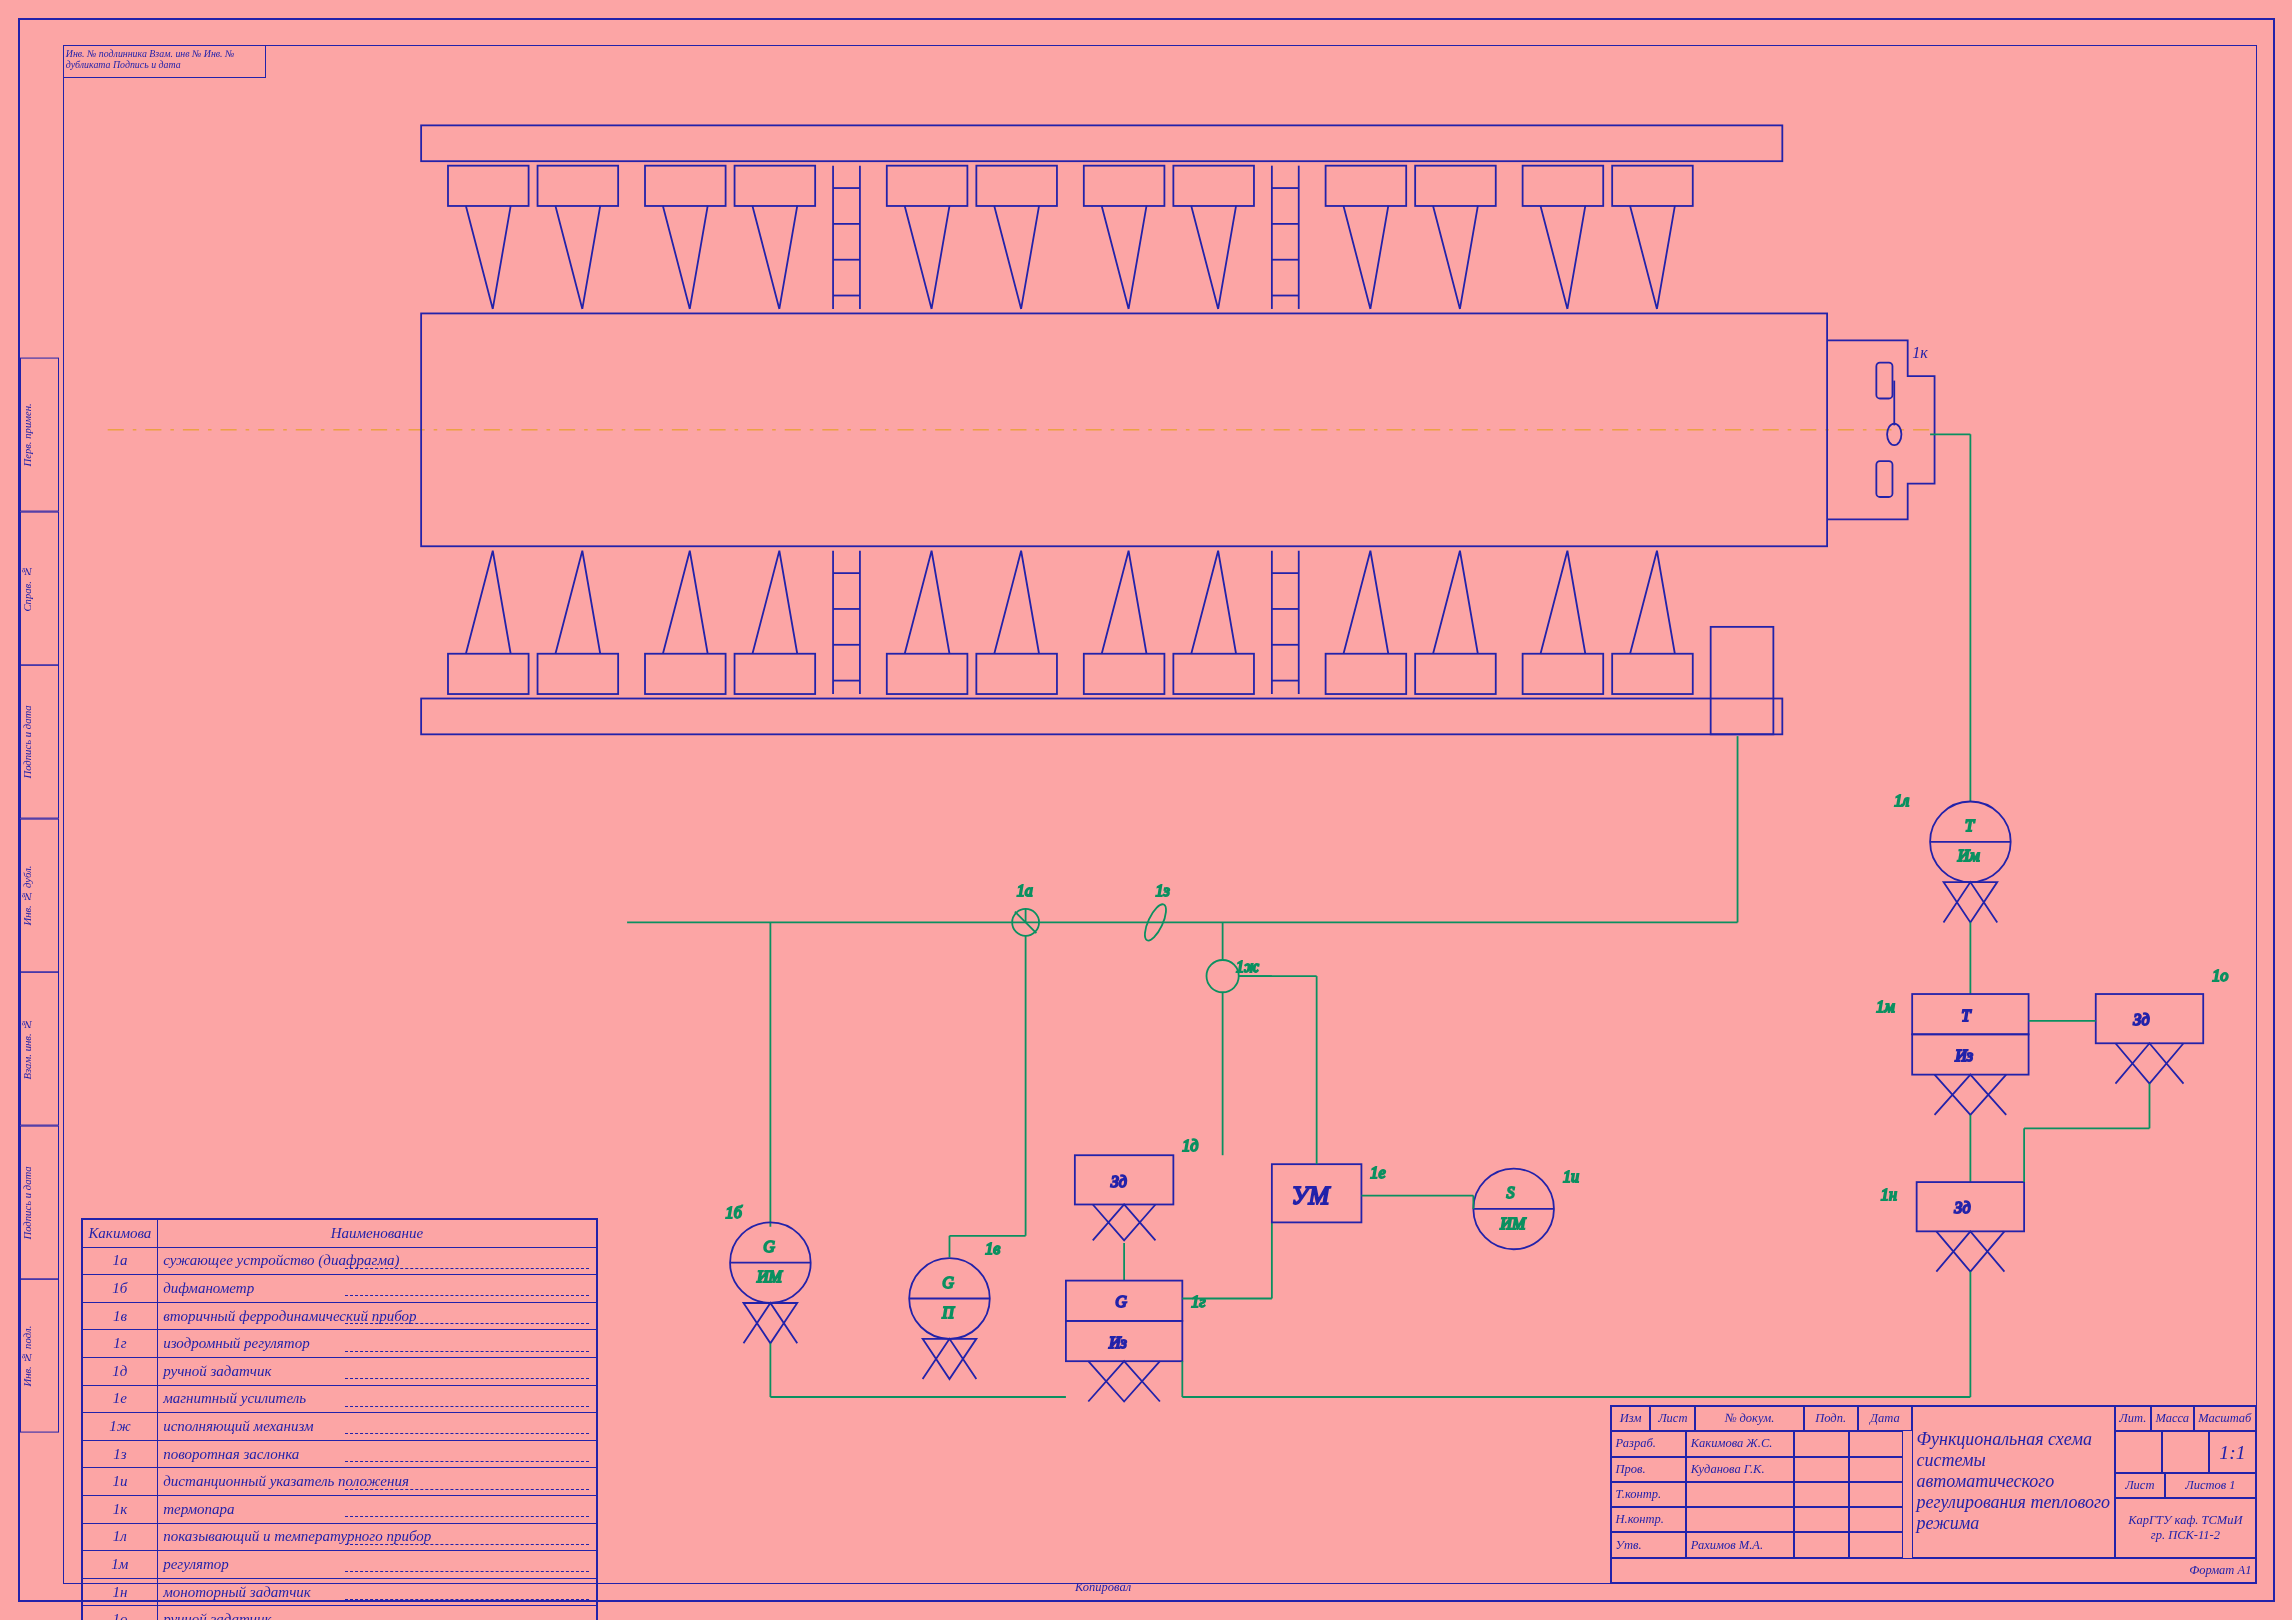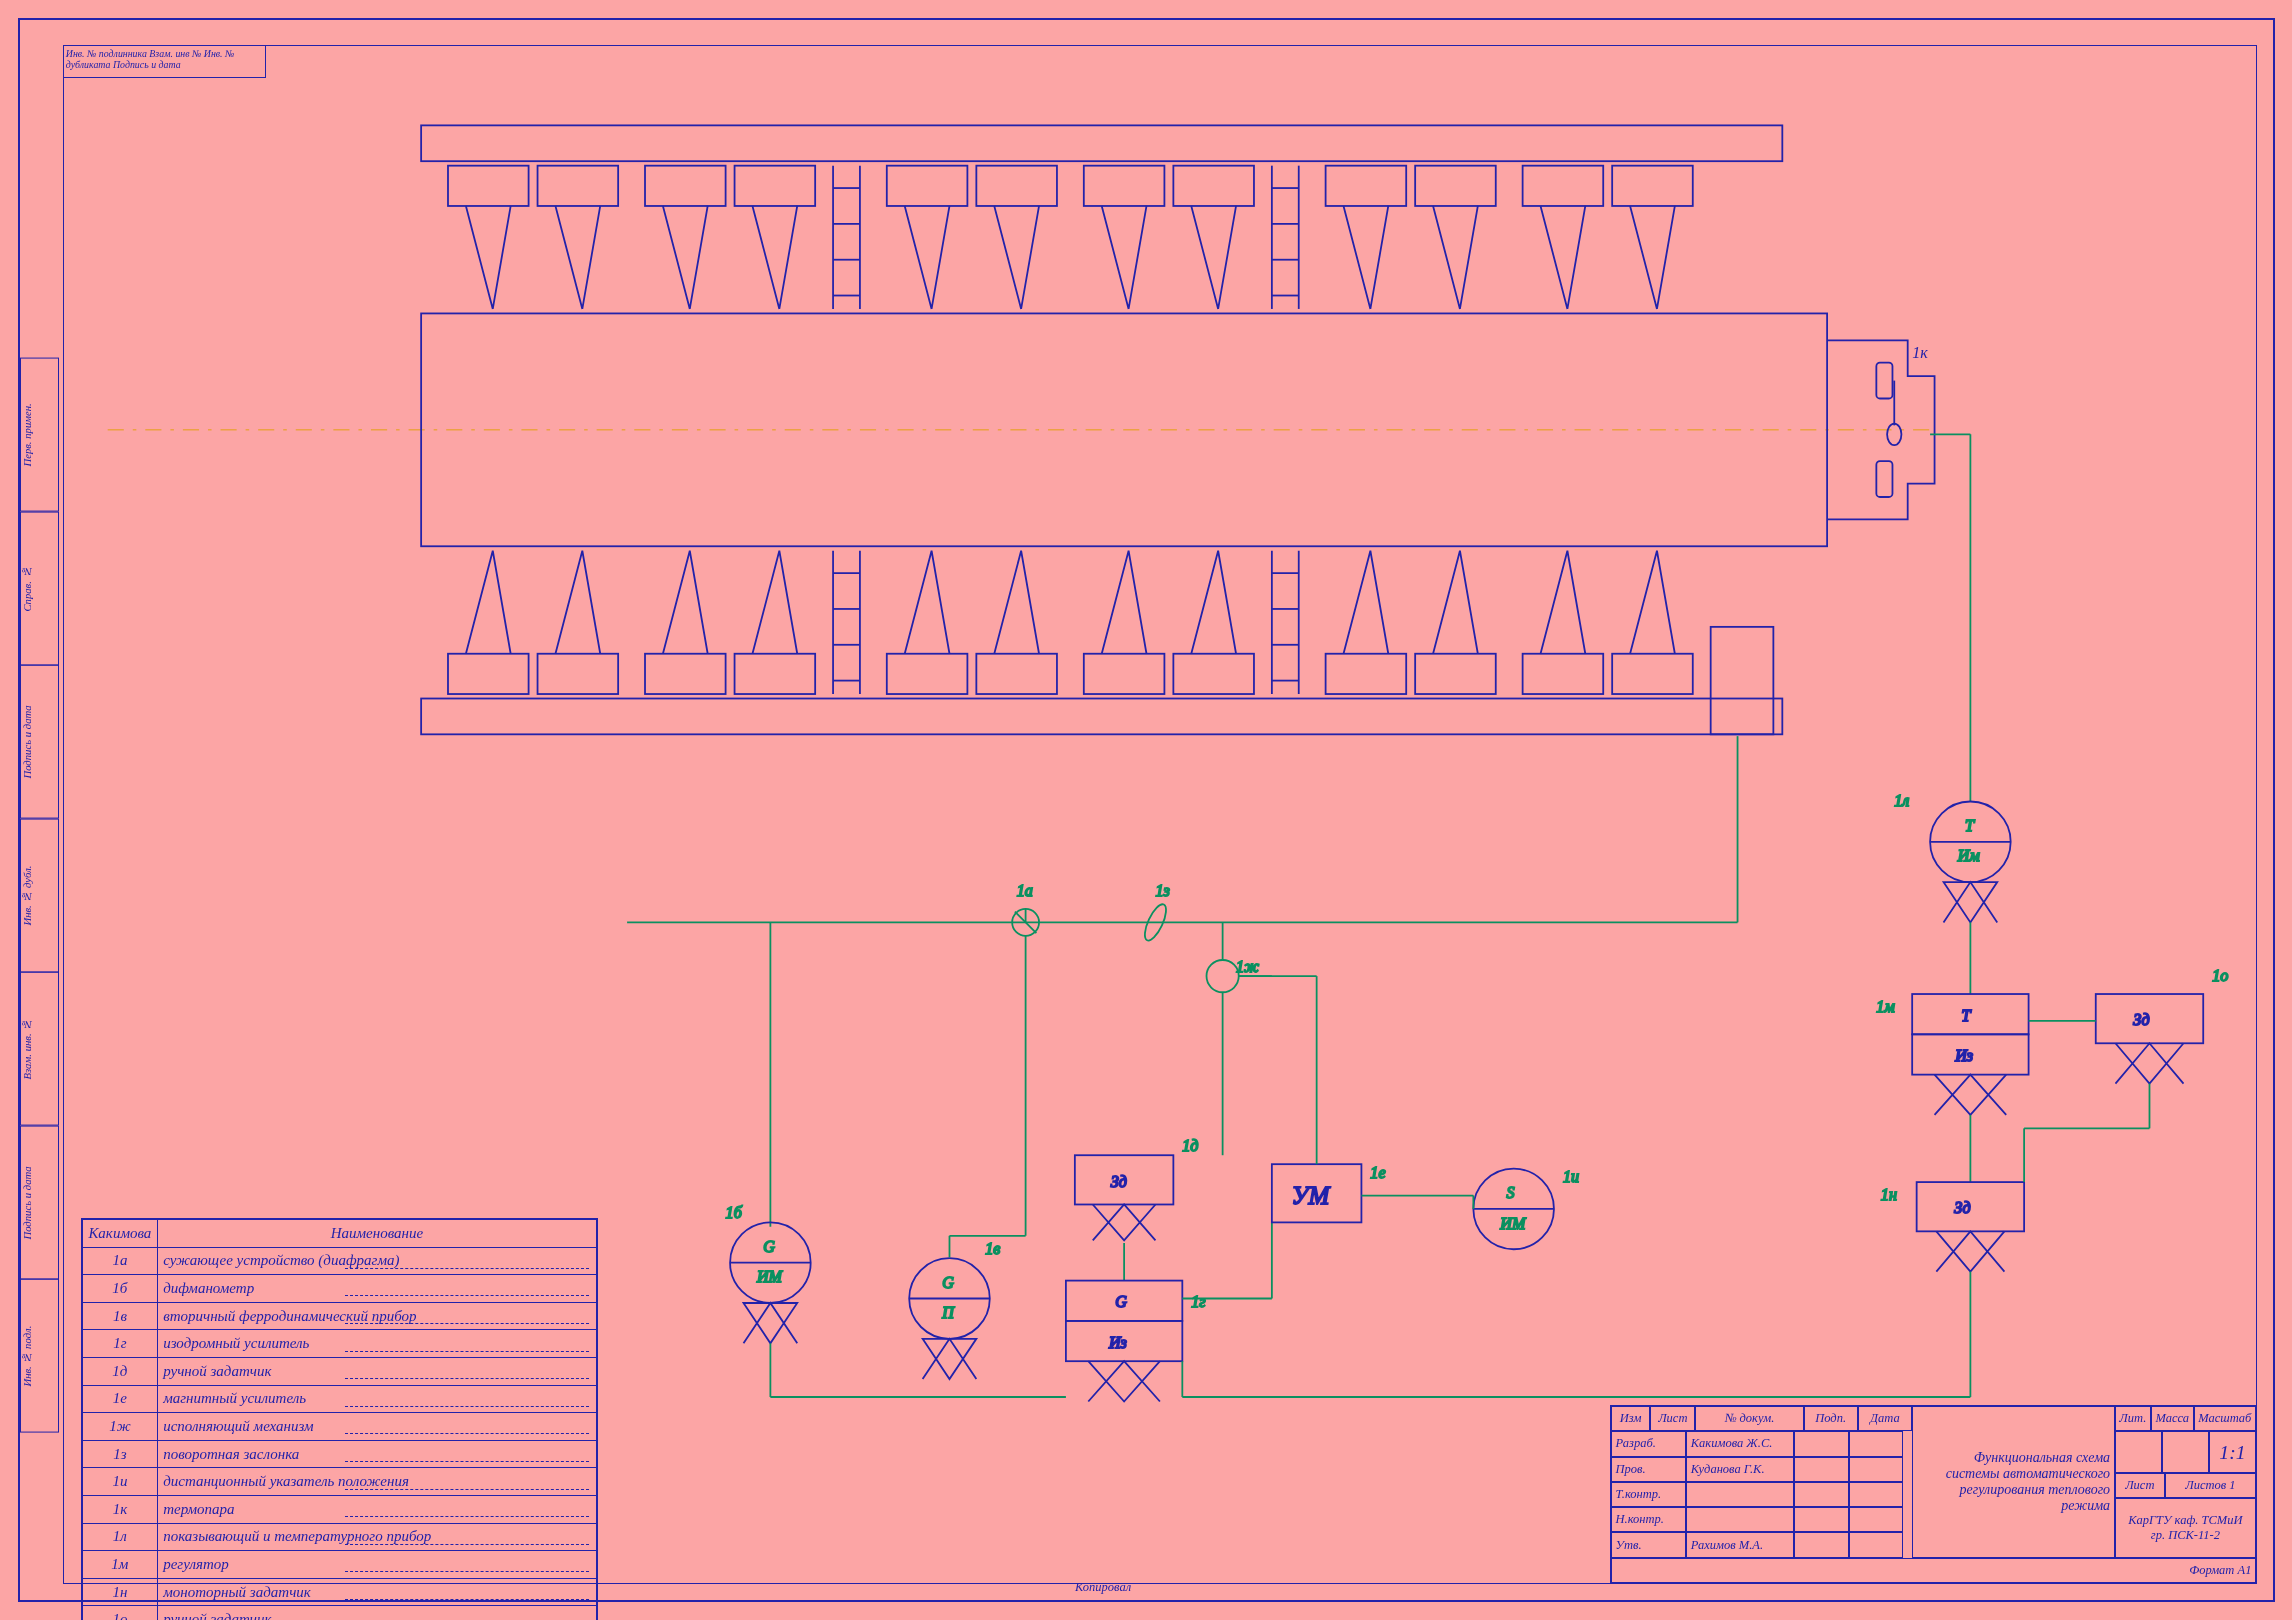--- a/index.html
+++ b/index.html
@@ -10,21 +10,21 @@
   .legend{position:absolute;left:81px;top:1218px;width:515px;font-style:italic;color:#2222aa;border:0.9px solid #2222aa}
   .legend table{border-collapse:collapse;width:100%}
   .legend th,.legend td{border:0.9px solid #2222aa;padding:1.8px 5.4px;font-size:15px;height:23px}
   .legend th{font-weight:normal}
   .legend .pos{width:63px;text-align:center}
   .legend .nm{position:relative}
   .legend .nm::after{content:"";position:absolute;left:calc(100% - 251px);right:7.2px;bottom:5.4px;border-bottom:0.9px dashed #2222aa}
   .title-block{position:absolute;right:36px;bottom:36px;width:645px;border:1.8px solid #2222aa;color:#2222aa;font-style:italic}
   .tb-row{display:flex}
   .tb-cell{border:0.9px solid #2222aa;padding:1.8px 3.6px;font-size:12.5px;display:flex;align-items:center;justify-content:center;height:19.7px}
-  .tb-main{height:54px;font-size:14px;justify-content:center;text-align:right}
+  .tb-main{height:54px;font-size:18px;justify-content:center;text-align:left}
   .sidetabs{position:absolute;left:19.7px;top:358px;width:39px;height:1075px;display:flex;flex-direction:column}
   .sidetab{flex:1;border:0.9px solid #2222aa;writing-mode:vertical-rl;transform:rotate(180deg);font-size:10.7px;color:#2222aa;text-align:center;font-style:italic}
   .toptab{position:absolute;left:63px;top:45px;width:197px;height:27px;border:0.9px solid #2222aa;font-size:9.9px;color:#2222aa;font-style:italic;padding:1.8px}
   .foot-label{position:absolute;left:1075px;bottom:25px;font-size:12.5px;font-style:italic;color:#2222aa}
   .item-label{font:italic 18px 'Times New Roman';fill:#2222aa}
   .item-label-lg{font:italic 28px 'Times New Roman';fill:#2222aa}
   .blue{stroke:#2222aa;fill:none;stroke-width:2}
   .green{stroke:#0a9060;fill:none;stroke-width:2}
   .dash-orange{stroke:#e0a000;stroke-width:1;stroke-dasharray:18 10 4 10;fill:none}
 </style>
@@ -328,21 +328,21 @@
           <tr>
             <td class="pos">1б</td>
             <td class="nm">дифманометр</td>
           </tr>
           <tr>
             <td class="pos">1в</td>
             <td class="nm">вторичный ферродинамический прибор</td>
           </tr>
           <tr>
             <td class="pos">1г</td>
-            <td class="nm">изодромный усилитель</td>
+            <td class="nm">изодромный регулятор</td>
           </tr>
           <tr>
             <td class="pos">1д</td>
             <td class="nm">ручной задатчик</td>
           </tr>
           <tr>
             <td class="pos">1е</td>
             <td class="nm">магнитный усилитель</td>
           </tr>
           <tr>

